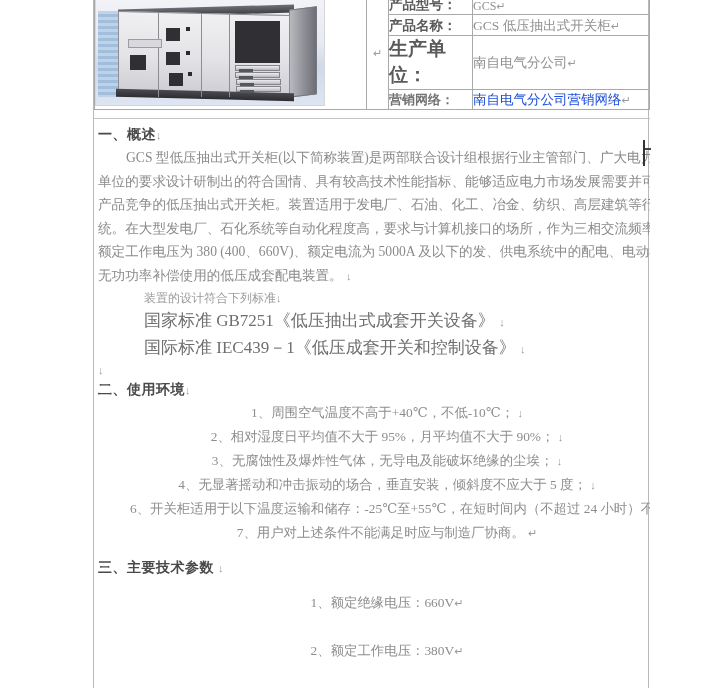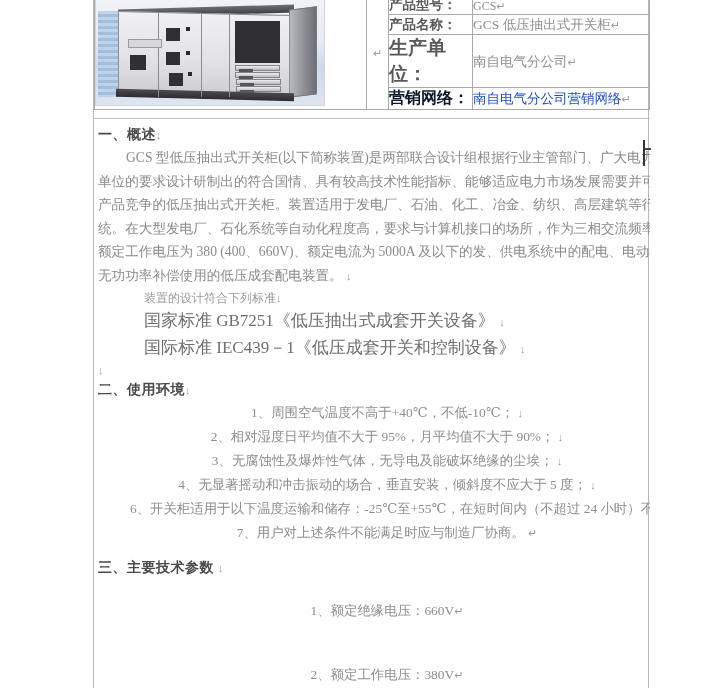--- a/index.html
+++ b/index.html
@@ -144,21 +144,21 @@
     white-space: nowrap;
   }
   .p-item {
     font-size: 13.4px;
     color: #8d8d8d;
     margin-left: 32px;
     line-height: 24px;
     white-space: nowrap;
     text-align: center;
   }
-  .p-item-wide { line-height: 64px; }
+  .p-item-wide { line-height: 48px; }
   .blank-line { height: 14px; }
 
   .caret {
     position: absolute;
     left: 643px;
     top: 140px;
     width: 2px;
     height: 26px;
     background: #333;
   }
@@ -234,21 +234,21 @@
       <tr>
         <td class="cell-label">
           <span style="font-weight:bold;font-size:19px;color:#5a5a5a;font-family:Liberation Mono, monospace;">生产单位：</span>
         </td>
         <td class="cell-value">
           <span style="font-size:13.5px;color:#909090;">南自电气分公司</span><span class="pilcrow">↵</span>
         </td>
       </tr>
       <tr>
         <td class="cell-label">
-          <span style="font-weight:bold;font-size:16px;color:#0f172a;">营销网络：</span>
+          <span style="font-weight:bold;font-size:13px;color:#737373;">营销网络：</span>
         </td>
         <td class="cell-value">
           <span style="font-size:13.5px;color:#1d4ed8;">南自电气分公司营销网络</span><span class="pilcrow">↵</span>
         </td>
       </tr>
     </tbody>
       </table>
 
     <div class="body-area">
       <div class="lineblock">

